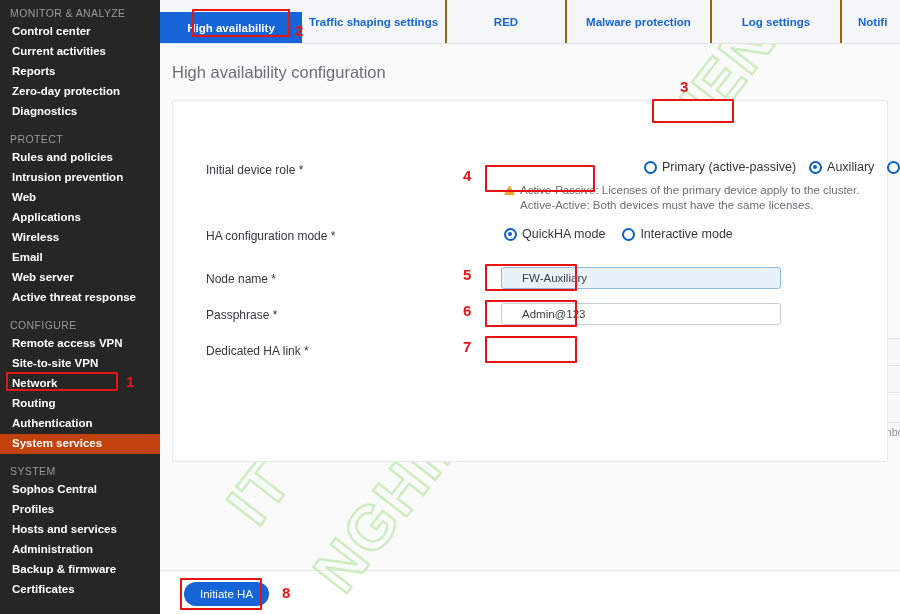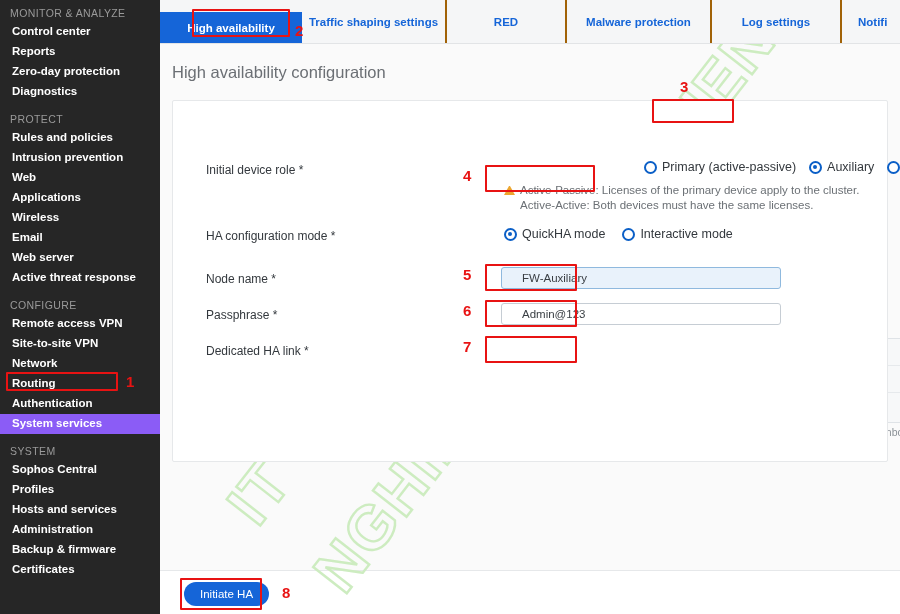--- a/index.html
+++ b/index.html
@@ -43,21 +43,21 @@
     color: #ffffff;
     font-size: 11.5px;
     font-weight: bold;
     padding: 2px 4px 3px 12px;
     line-height: 15px;
     white-space: nowrap;
     cursor: pointer;
     position: relative;
   }
   .side-item.active {
-    background: #8b5cf6;
+    background: #c2410c;
   }
 
   
   #main {
     flex: 1;
     height: 614px;
     background: #fafafa;
     position: relative;
     overflow: hidden;
     display: flex;
@@ -305,20 +305,21 @@
 </head>
 <body>
 
 <div id="app">
 
   <nav id="sidebar">
 
     <div class="side-group">
       <div class="side-group-label">MONITOR &amp; ANALYZE</div>
       <div class="side-item">Control center</div>
+      <div class="side-item">Current activities</div>
       <div class="side-item">Reports</div>
       <div class="side-item">Zero-day protection</div>
       <div class="side-item">Diagnostics</div>
     </div>
 
     <div class="side-group">
       <div class="side-group-label">PROTECT</div>
       <div class="side-item">Rules and policies</div>
       <div class="side-item">Intrusion prevention</div>
       <div class="side-item">Web</div>

